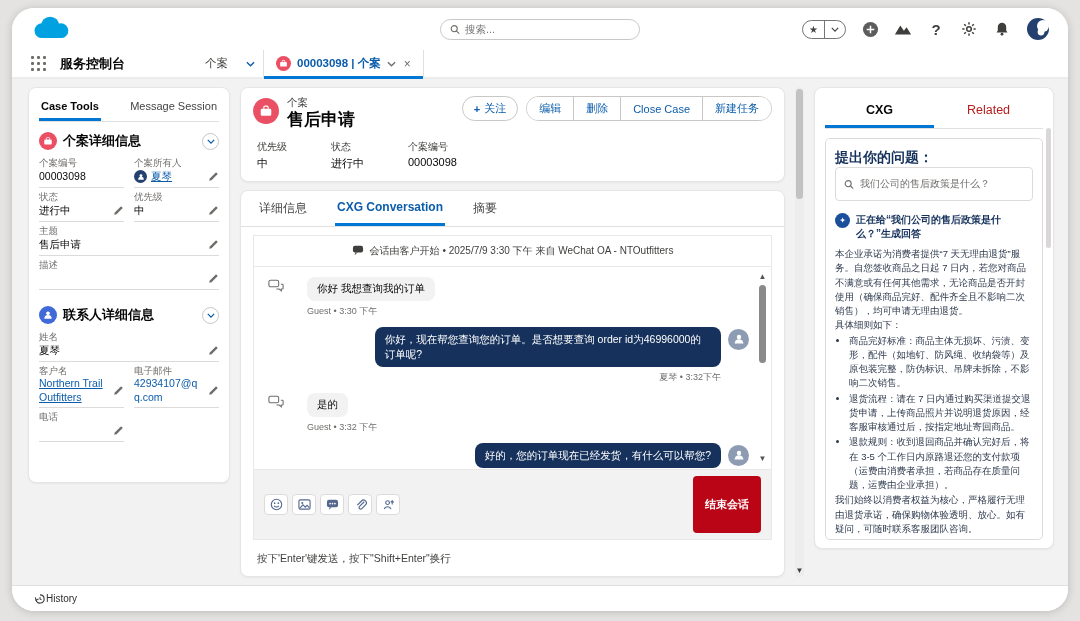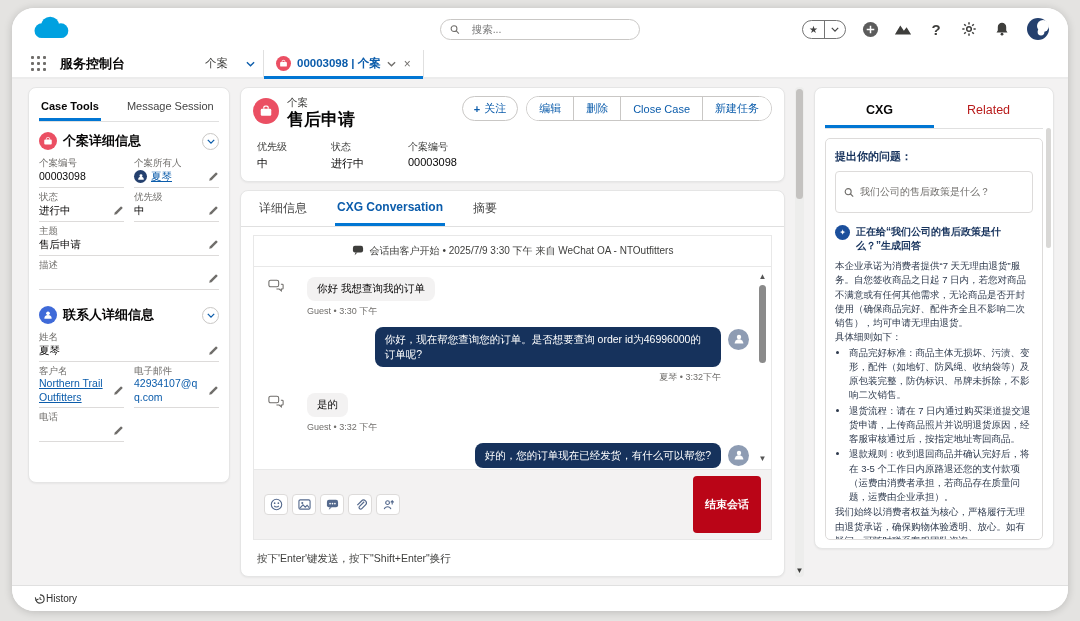--- a/index.html
+++ b/index.html
@@ -5,21 +5,21 @@
   * { margin:0; padding:0; box-sizing:border-box; font-family:"Liberation Sans", sans-serif; }
   html,body { width:1080px; height:621px; }
   body { background:#e4e3e1; position:relative; overflow:hidden; }
   .window { position:absolute; left:12px; top:8px; right:12px; bottom:10px;
             background:#fff; border-radius:22px; box-shadow:0 1px 8px rgba(0,0,0,.18); overflow:hidden;
             display:flex; flex-direction:column; }
 
   
   .ghdr { height:42px; display:flex; align-items:center; padding:0 18px; position:relative; background:#fff; }
   .gsearch { position:absolute; left:50%; transform:translateX(-50%); width:200px; height:21px;
-             border:1px solid #c9c7c5; border-radius:11px; display:flex; align-items:center; gap:12px; padding:0 9px; background:#fff; }
+             border:1px solid #c9c7c5; border-radius:11px; display:flex; align-items:center; gap:5px; padding:0 9px; background:#fff; }
   .gsearch input { border:none; outline:none; font-size:10.5px; color:#706e6b; width:100%; background:transparent; }
   .gicons { margin-left:auto; display:flex; align-items:center; gap:15px; }
   .favpill { display:flex; align-items:center; border:1px solid #747474; border-radius:11px; height:19px; overflow:hidden; }
   .favpill .seg { padding:0 6px; font-size:10px; color:#444; display:flex; align-items:center; height:100%; }
   .favpill .seg + .seg { border-left:1px solid #747474; }
   .gico { width:18px; height:18px; display:flex; align-items:center; justify-content:center; color:#3e3e3c; font-weight:bold; }
 
   
   .nav { height:29px; display:flex; align-items:stretch; border-bottom:2px solid #ececec; background:#fff; padding-left:14px; }
   .waffle { width:26px; display:grid; grid-template-columns:repeat(3,4px); grid-template-rows:repeat(3,4px); gap:2px; align-content:center; justify-content:center; margin-right:8px; cursor:pointer; align-self:center; height:20px; }
@@ -32,21 +32,21 @@
   .worktab::after { content:""; position:absolute; left:0; right:0; bottom:-2px; height:3px; background:#0176d3; }
   .tabx { color:#706e6b; font-size:12px; margin-left:2px; }
   .bcase { width:15px; height:15px; border-radius:50%; background:#eb4f63; display:flex; align-items:center; justify-content:center; }
 
   
   .content { flex:1; background:#f3f2f2; display:flex; gap:10px; padding:8px 14px 8px 16px; overflow:hidden; }
   .card { background:#fff; border:1px solid #e5e5e5; border-radius:8px; box-shadow:0 1px 2px rgba(0,0,0,.05); }
 
   
   .leftcol { width:202px; height:396px; padding:8px 10px; overflow:hidden; }
-  .ltabs { display:flex; gap:24px; border-bottom:1px solid #e0e0e0; }
+  .ltabs { display:flex; gap:24px; border-bottom:1px solid #e0e0e0;justify-content:space-between; }
   .ltab { font-size:11px; color:#444; padding:4px 2px 6px; }
   .ltab.active { font-weight:bold; color:#080707; border-bottom:3px solid #0176d3; }
   .sechdr { display:flex; align-items:center; gap:6px; margin:10px 0 4px; }
   .sechdr .ttl { font-size:13px; font-weight:bold; color:#080707; flex:1; }
   .circ-ico { width:18px; height:18px; border-radius:50%; display:flex; align-items:center; justify-content:center; flex:none; }
   .collapse { width:17px; height:17px; border:1px solid #c9c7c5; border-radius:50%; color:#0b5cab; display:flex; align-items:center; justify-content:center; background:#fff; }
   .fgrid { display:grid; grid-template-columns:1fr 1fr; column-gap:10px; }
   .field { border-bottom:1px solid #dddbda; padding:3px 0 2px; min-height:34px; position:relative; }
   .field.full { grid-column:1 / span 2; }
   .flabel { font-size:9.5px; color:#706e6b; line-height:1.3; }
@@ -102,22 +102,22 @@
   .pagesb { width:9px; position:relative; background:#ededec; border-radius:4px; }
   .pagesb .thumb { position:absolute; top:2px; left:1px; width:7px; height:110px; background:#c4c2c0; border-radius:4px; }
   .pagesb .arr { position:absolute; bottom:2px; left:0; width:9px; text-align:center; font-size:8px; color:#3e3e3c; }
 
   
   .rightcol { width:240px; height:462px; padding:8px 10px; display:flex; flex-direction:column; overflow:hidden; position:relative; }
   .rtabs { display:flex; border-bottom:1px solid #e0e0e0; }
   .rtab { flex:1; text-align:center; font-size:12.5px; color:#b91c1c; padding:7px 0 8px; }
   .rtab.active { color:#080707; font-weight:bold; border-bottom:3px solid #0176d3; }
   .rcard { border:1px solid #dddbda; border-radius:5px; margin-top:9px; padding:10px 9px; flex:1; overflow:hidden; }
-  .qlabel { font-size:11px; font-weight:bold; color:#16325c; margin-bottom:7px; }
-  .rsearch { display:flex; align-items:center; gap:6px; border:1px solid #dddbda; border-radius:4px; height:42px; padding:0 8px; margin-bottom:12px; }
+  .qlabel { font-size:14px; font-weight:bold; color:#16325c; }
+  .rsearch { display:flex; align-items:center; gap:6px; border:1px solid #dddbda; border-radius:4px; height:34px; padding:0 8px; margin-bottom:12px; }
   .rsearch input { border:none; outline:none; width:100%; font-size:10px; color:#706e6b; background:transparent; }
   .ahdr { display:flex; gap:6px; align-items:flex-start; margin-bottom:7px; }
   .ahdr .t { font-size:10px; font-weight:bold; color:#16325c; line-height:1.35; }
   .ai-ico { width:15px; height:15px; border-radius:50%; background:#1b4f9c; flex:none; display:flex; align-items:center; justify-content:center; color:#fff; font-size:8px; }
   .abody { font-size:9.5px; color:#2e3a4d; line-height:1.5; }
   .abody ul { margin:1px 0 1px 14px; }
   .abody li { margin-bottom:1px; }
   .srclabel { font-size:10px; font-weight:bold; color:#16325c; margin-top:8px; }
   .rsb { position:absolute; right:2px; top:40px; width:5px; height:120px; background:#d9d8d6; border-radius:3px; }
 

